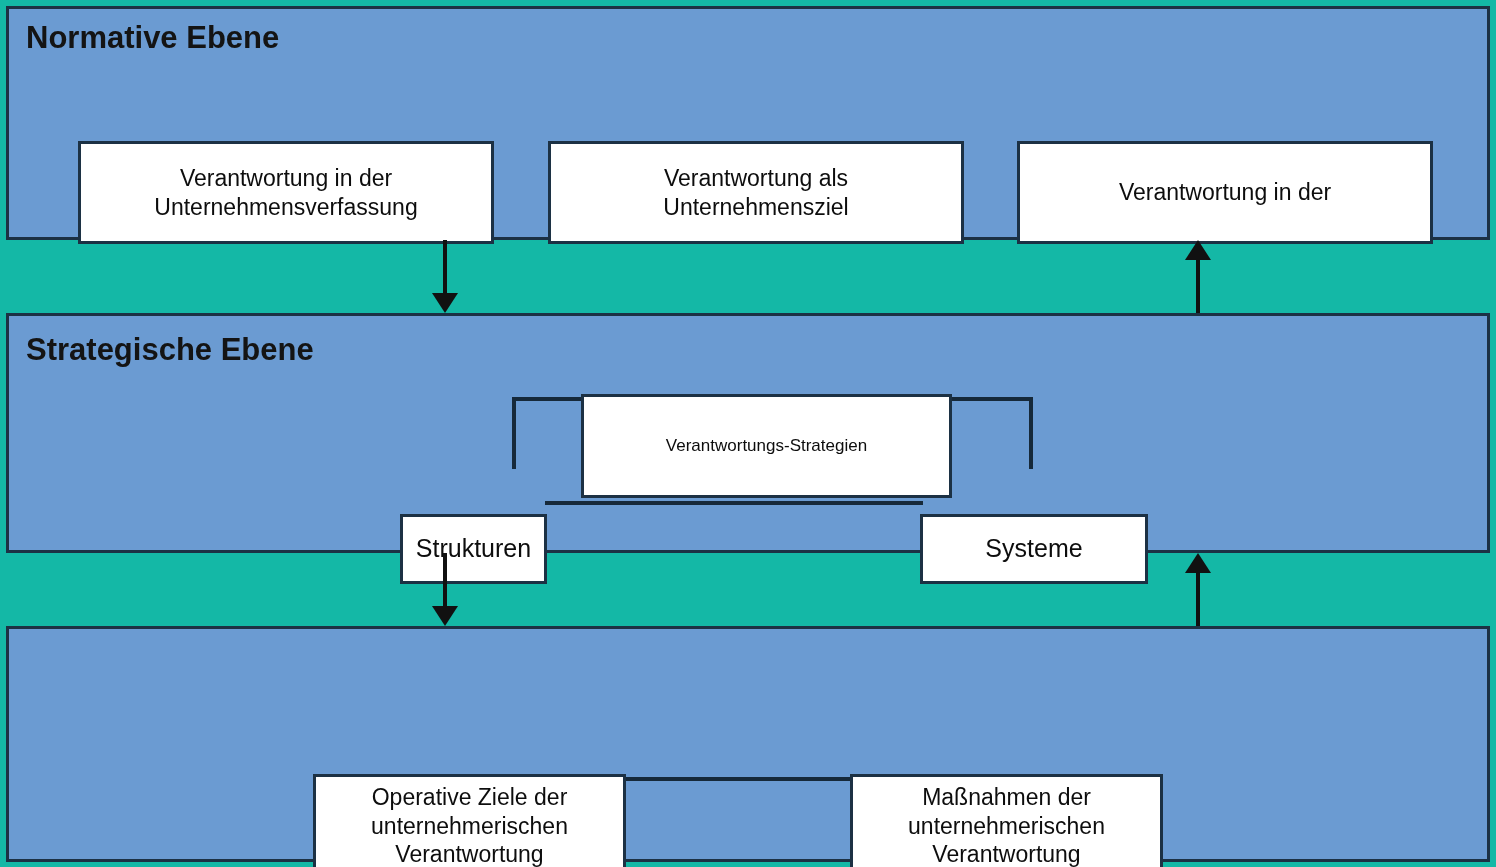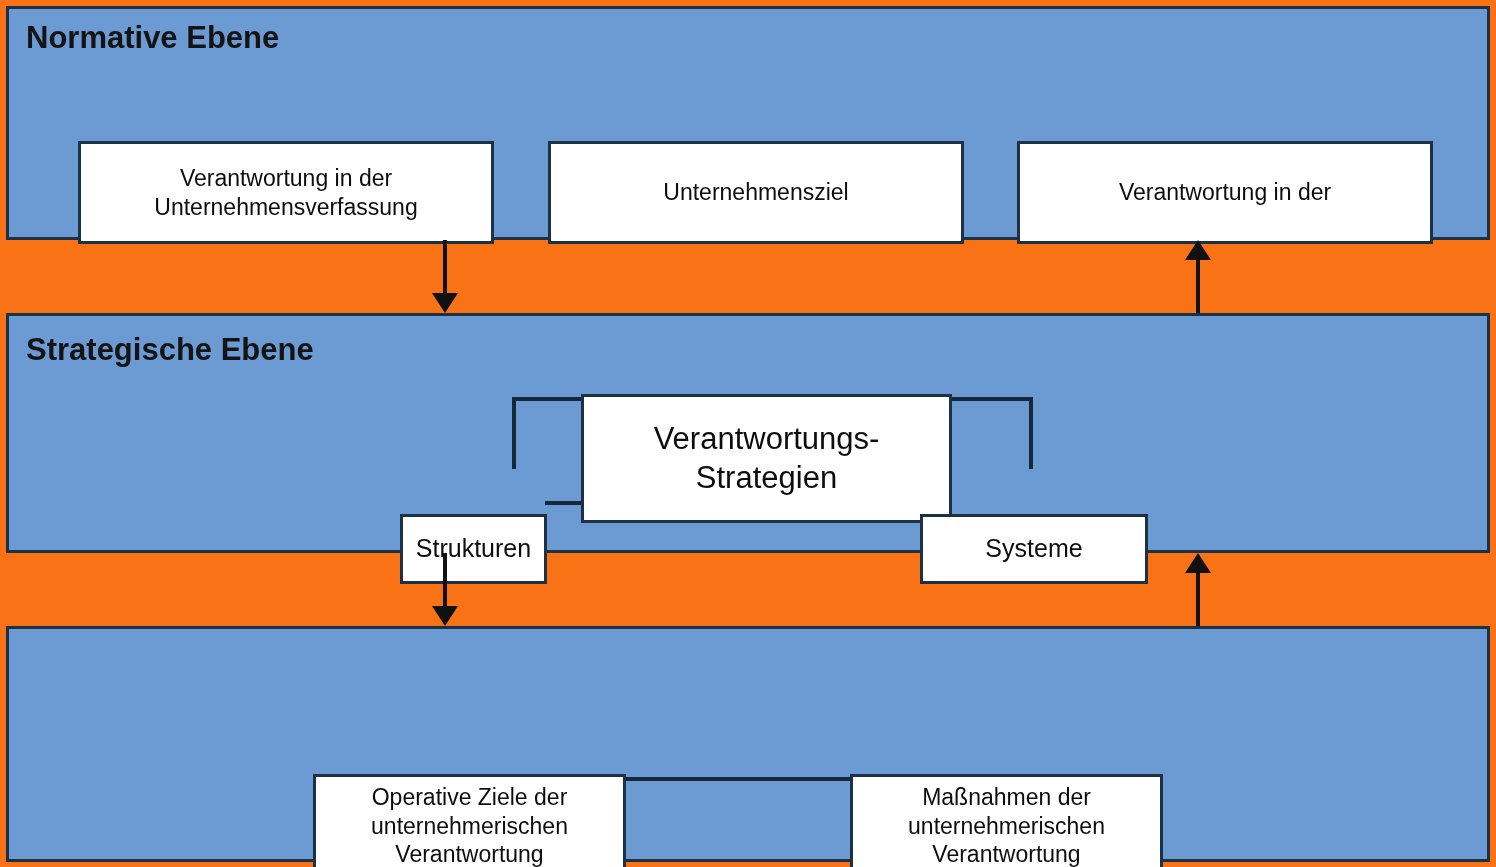--- a/index.html
+++ b/index.html
@@ -8,21 +8,21 @@
     padding: 0;
     background: #ffffff;
   }
   body {
     font-family: "Liberation Sans", sans-serif;
   }
   #diagram {
     position: relative;
     width: 1496px;
     height: 867px;
-    background: #f97316;
+    background: #14b8a6;
     overflow: hidden;
   }
 
   
   .band {
     position: absolute;
     background: #6b9bd2;
     border: 3px solid #1c3144;
     box-sizing: border-box;
   }
@@ -94,20 +94,21 @@
 
   <div class="node" style="left:78px; top:94px; width:416px; height:103px;">
     <div>
       <span>Verantwortung in der</span>
       <span>Unternehmensverfassung</span>
     </div>
   </div>
 
   <div class="node" style="left:548px; top:94px; width:416px; height:103px;">
     <div>
+      <span>Verantwortung als</span>
       <span>Unternehmensziel</span>
     </div>
   </div>
 
   <div class="node" style="left:1017px; top:94px; width:416px; height:103px;">
     <div>
       <span>Verantwortung in der</span>
     </div>
   </div>
 
@@ -125,21 +126,21 @@
   <div class="band-title" style="left:26px; top:334px;">Strategische Ebene</div>
 
   <div class="line h" style="left:512px; top:397px; width:72px;"></div>
   <div class="line v" style="left:512px; top:397px; height:72px;"></div>
 
   <div class="line h" style="left:948px; top:397px; width:85px;"></div>
   <div class="line v" style="left:1029px; top:397px; height:72px;"></div>
 
   <div class="line h" style="left:545px; top:501px; width:378px;"></div>
 
-  <div class="node" style="left:581px; top:347px; width:371px; height:129px; font-size:31px;">
+  <div class="node" style="left:581px; top:347px; width:371px; height:104px; font-size:17px;">
     <div>
       <span>Verantwortungs-Strategien</span>
     </div>
   </div>
 
   <div class="node" style="left:920px; top:467px; width:228px; height:70px; font-size:25px;">
     <div>
       <span>Systeme</span>
     </div>
   </div>

